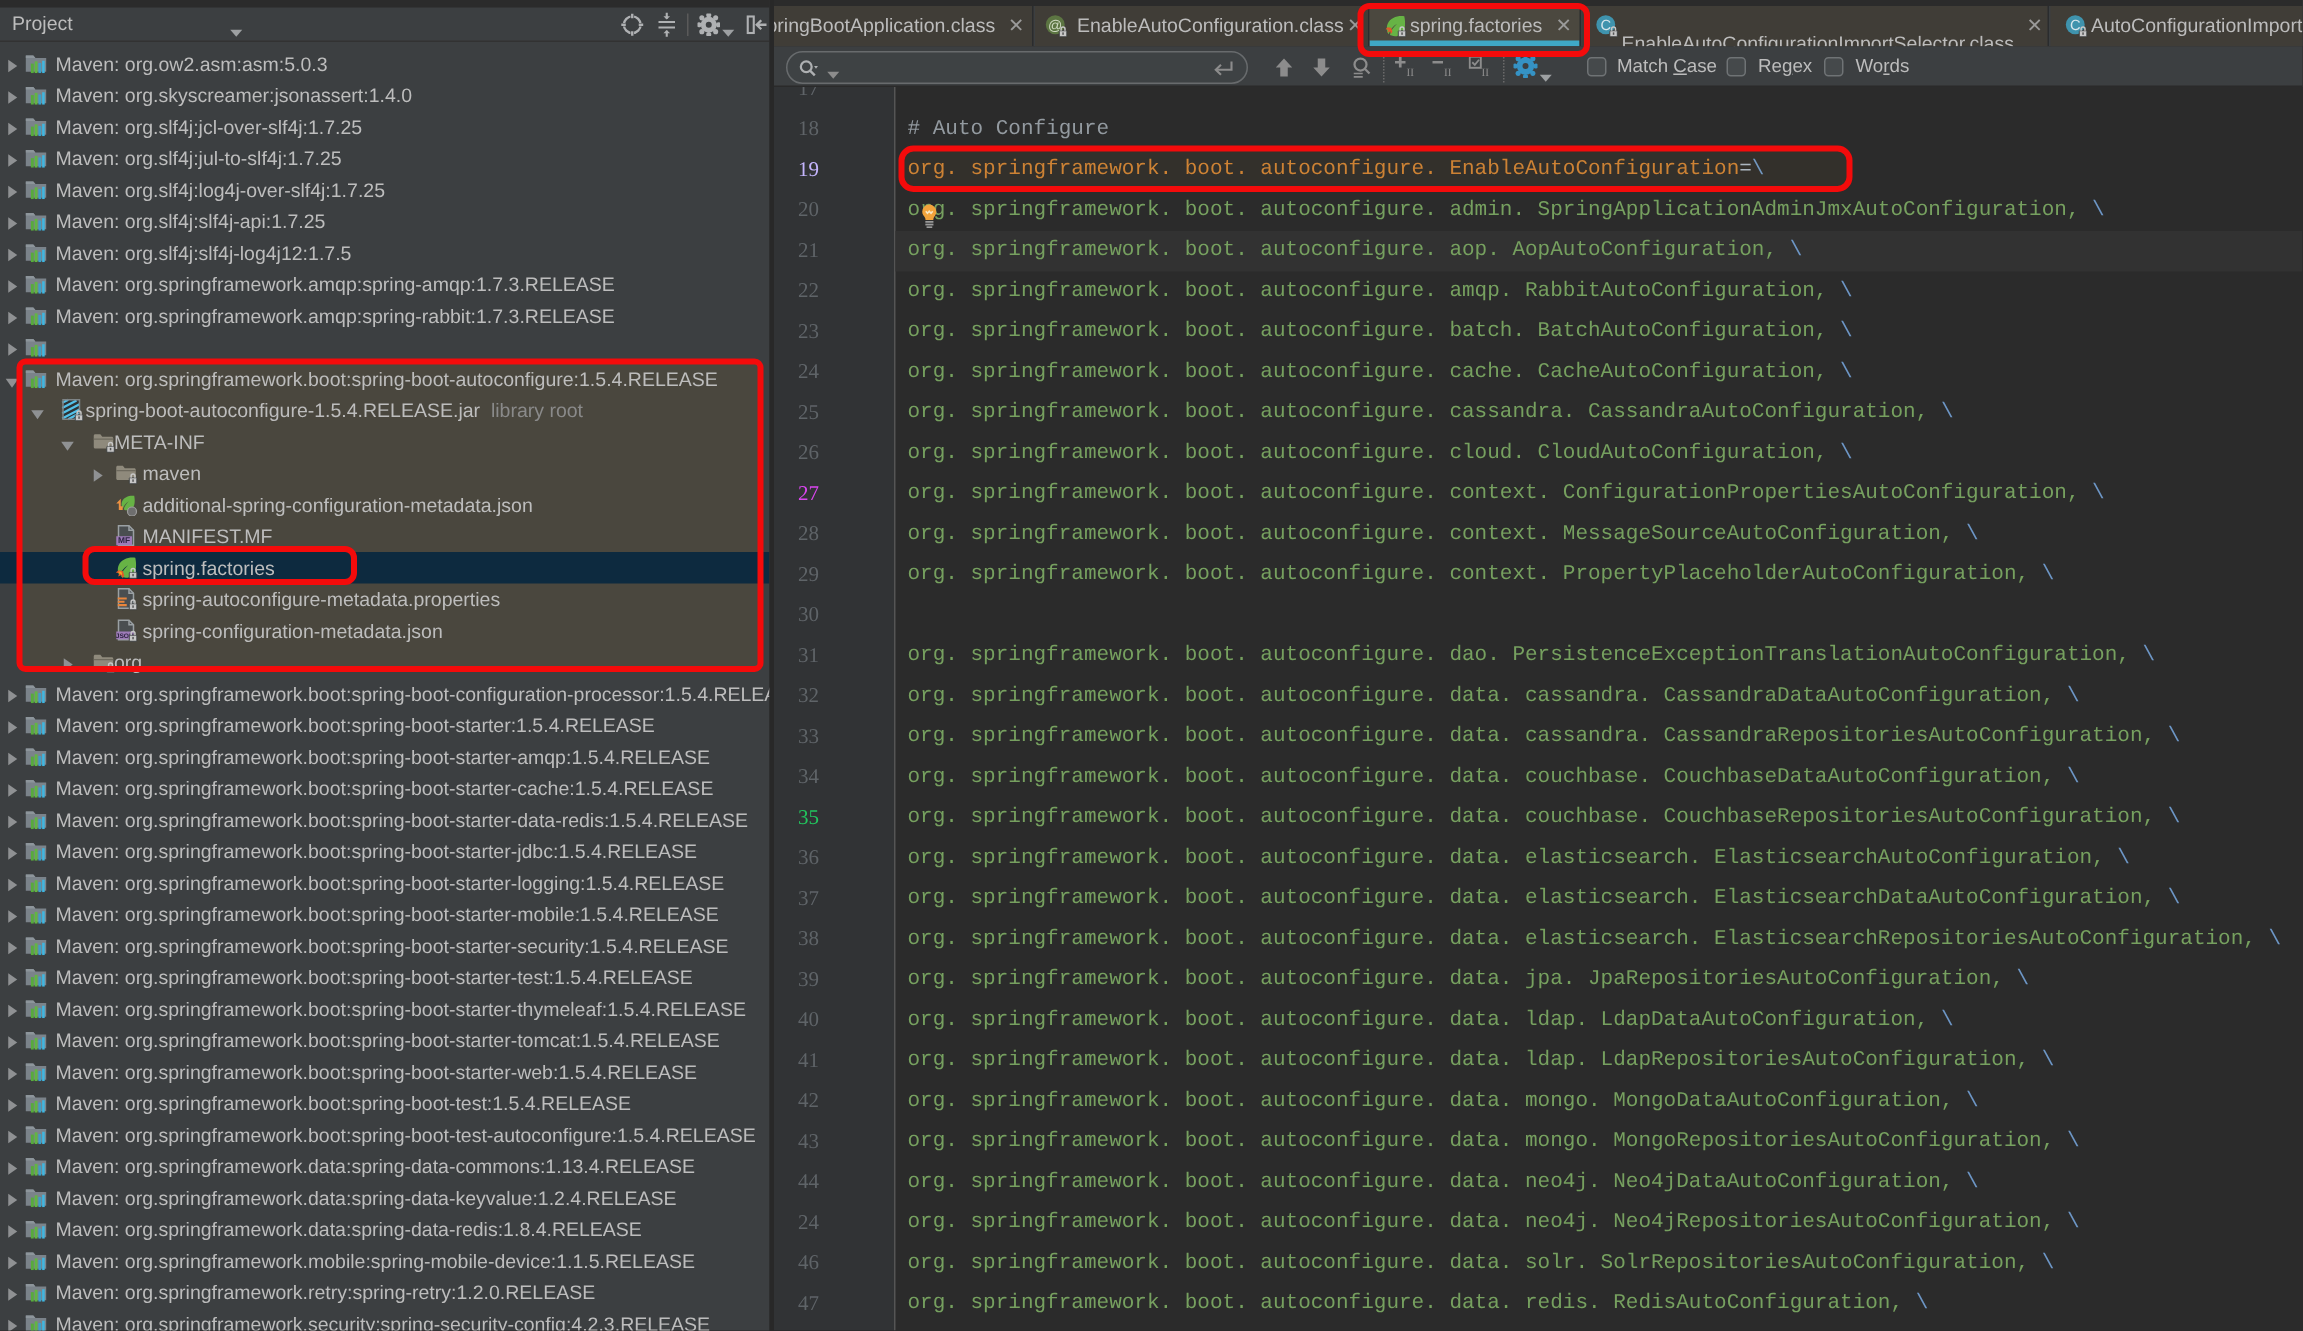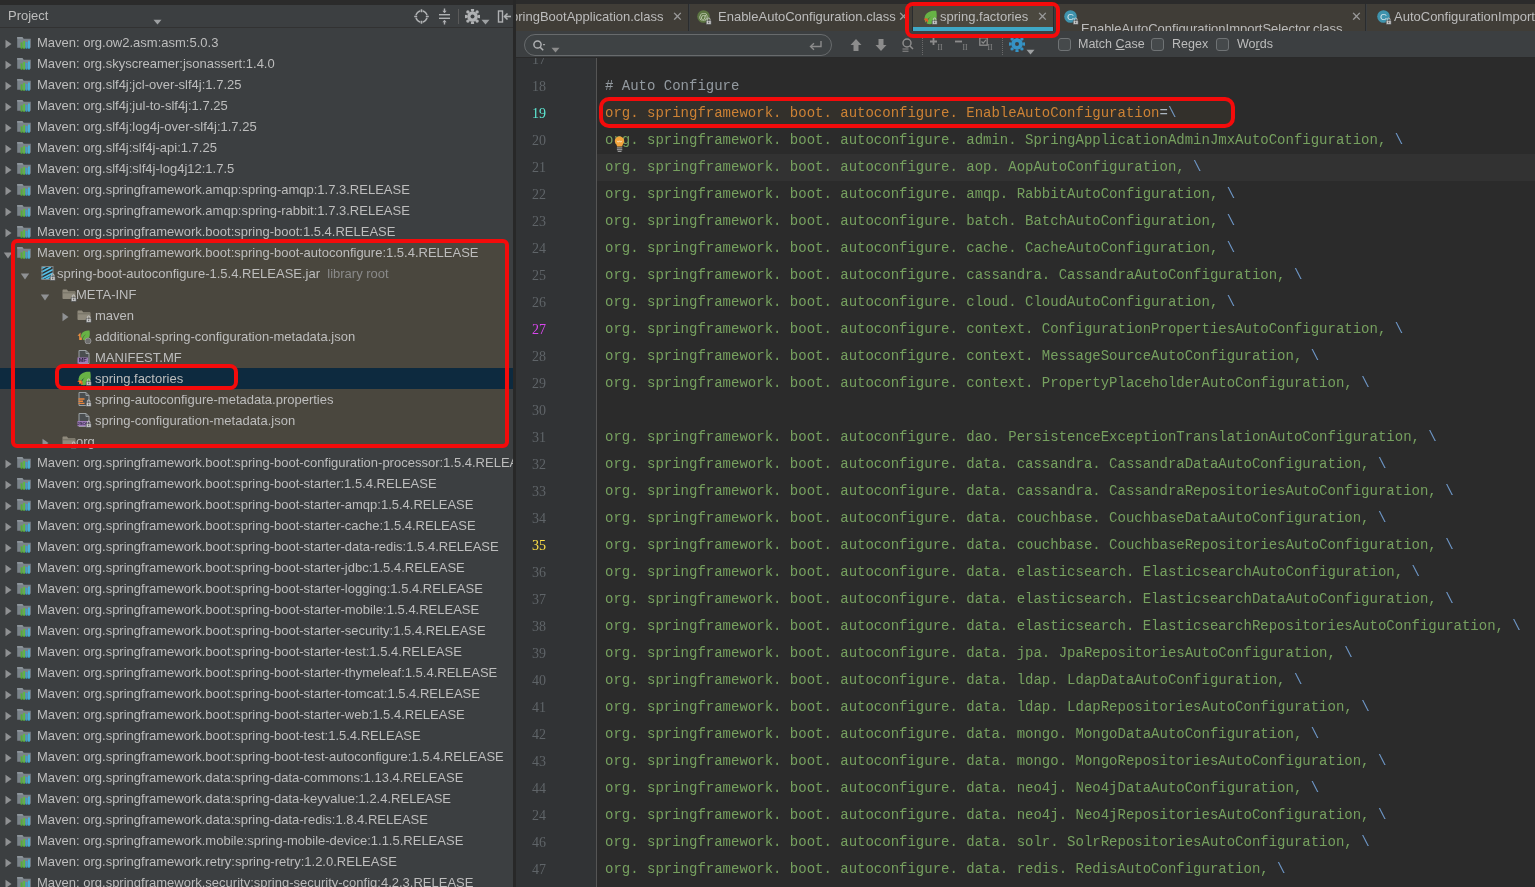--- a/index.html
+++ b/index.html
@@ -168,21 +168,20 @@
         <path d="M2.5 0.8L8.5 5L2.5 9.2z" fill="#8f9193"></path>
       </svg></div>
     <div style="position:absolute;left:16px;top:223px"><svg width="16" height="16" viewBox="0 0 16 16" style="">
         <path d="M1.2 3h5l1.4 1.7h7.2V13.8h-13.6z" fill="#7b838a"></path>
         <path d="M1.2 4.7h6.4L6.2 3h-5z" fill="#8d959b"></path>
         <rect x="4.6" y="8.4" width="1.9" height="6.3" fill="#57ab3c"></rect>
         <rect x="7.1" y="6.9" width="1.9" height="7.8" fill="#62b543"></rect>
         <rect x="9.6" y="8" width="1.9" height="6.7" fill="#3e9fc7"></rect>
         <rect x="12.1" y="6.5" width="1.7" height="8.2" fill="#40b6e0"></rect>
       </svg></div>
-    <div style="position:absolute;left:37px;top:221px;height:21px;line-height:21px;white-space:nowrap;color:#bdbdbd">Maven: org.springframework.boot:spring-boot:1.5.4.RELEASE</div>
     <div style="position:absolute;left:3px;top:248px"><svg width="10" height="10" viewBox="0 0 10 10" style="">
         <path d="M0.8 2.5L5 8.5L9.2 2.5z" fill="#8f9193"></path>
       </svg></div>
     <div style="position:absolute;left:16px;top:244px"><svg width="16" height="16" viewBox="0 0 16 16" style="">
         <path d="M1.2 3h5l1.4 1.7h7.2V13.8h-13.6z" fill="#7b838a"></path>
         <path d="M1.2 4.7h6.4L6.2 3h-5z" fill="#8d959b"></path>
         <rect x="4.6" y="8.4" width="1.9" height="6.3" fill="#57ab3c"></rect>
         <rect x="7.1" y="6.9" width="1.9" height="7.8" fill="#62b543"></rect>
         <rect x="9.6" y="8" width="1.9" height="6.7" fill="#3e9fc7"></rect>
         <rect x="12.1" y="6.5" width="1.7" height="8.2" fill="#40b6e0"></rect>
@@ -652,37 +651,37 @@
 <div class="abs" style="left:516px;top:58px;width:1019px;height:829px;background:#2b2b2b;overflow:hidden">
   <div class="abs" style="left:0;top:0;width:80px;height:100%;background:#313335"></div>
   <div class="abs" style="left:80px;top:0;width:1px;height:100%;background:#555"></div>
 
   <div class="abs" style="left:81px;top:95.5px;width:938px;height:27px;background:#323232"></div>
 
   <div class="abs" style="left:0;top:-58px;width:30px;height:887px;font-family:Liberation Serif, serif;font-size:14px">
     <div style="position:relative;width:30px;height:887px">
         <div style="position:absolute;right:0;top:45.5px;height:27px;line-height:27px;color:#5f6468">17</div>
         <div style="position:absolute;right:0;top:72.5px;height:27px;line-height:27px;color:#5f6468">18</div>
-        <div style="position:absolute;right:0;top:99.5px;height:27px;line-height:27px;color:#5eead4">19</div>
+        <div style="position:absolute;right:0;top:99.5px;height:27px;line-height:27px;color:#c4b5fd">19</div>
         <div style="position:absolute;right:0;top:126.5px;height:27px;line-height:27px;color:#5f6468">20</div>
         <div style="position:absolute;right:0;top:153.5px;height:27px;line-height:27px;color:#5f6468">21</div>
         <div style="position:absolute;right:0;top:180.5px;height:27px;line-height:27px;color:#5f6468">22</div>
         <div style="position:absolute;right:0;top:207.5px;height:27px;line-height:27px;color:#5f6468">23</div>
         <div style="position:absolute;right:0;top:234.5px;height:27px;line-height:27px;color:#5f6468">24</div>
         <div style="position:absolute;right:0;top:261.5px;height:27px;line-height:27px;color:#5f6468">25</div>
         <div style="position:absolute;right:0;top:288.5px;height:27px;line-height:27px;color:#5f6468">26</div>
         <div style="position:absolute;right:0;top:315.5px;height:27px;line-height:27px;color:#d946ef">27</div>
         <div style="position:absolute;right:0;top:342.5px;height:27px;line-height:27px;color:#5f6468">28</div>
         <div style="position:absolute;right:0;top:369.5px;height:27px;line-height:27px;color:#5f6468">29</div>
         <div style="position:absolute;right:0;top:396.5px;height:27px;line-height:27px;color:#5f6468">30</div>
         <div style="position:absolute;right:0;top:423.5px;height:27px;line-height:27px;color:#5f6468">31</div>
         <div style="position:absolute;right:0;top:450.5px;height:27px;line-height:27px;color:#5f6468">32</div>
         <div style="position:absolute;right:0;top:477.5px;height:27px;line-height:27px;color:#5f6468">33</div>
         <div style="position:absolute;right:0;top:504.5px;height:27px;line-height:27px;color:#5f6468">34</div>
-        <div style="position:absolute;right:0;top:531.5px;height:27px;line-height:27px;color:#fde047">35</div>
+        <div style="position:absolute;right:0;top:531.5px;height:27px;line-height:27px;color:#22c55e">35</div>
         <div style="position:absolute;right:0;top:558.5px;height:27px;line-height:27px;color:#5f6468">36</div>
         <div style="position:absolute;right:0;top:585.5px;height:27px;line-height:27px;color:#5f6468">37</div>
         <div style="position:absolute;right:0;top:612.5px;height:27px;line-height:27px;color:#5f6468">38</div>
         <div style="position:absolute;right:0;top:639.5px;height:27px;line-height:27px;color:#5f6468">39</div>
         <div style="position:absolute;right:0;top:666.5px;height:27px;line-height:27px;color:#5f6468">40</div>
         <div style="position:absolute;right:0;top:693.5px;height:27px;line-height:27px;color:#5f6468">41</div>
         <div style="position:absolute;right:0;top:720.5px;height:27px;line-height:27px;color:#5f6468">42</div>
         <div style="position:absolute;right:0;top:747.5px;height:27px;line-height:27px;color:#5f6468">43</div>
         <div style="position:absolute;right:0;top:774.5px;height:27px;line-height:27px;color:#5f6468">44</div>
         <div style="position:absolute;right:0;top:801.5px;height:27px;line-height:27px;color:#5f6468">24</div>

